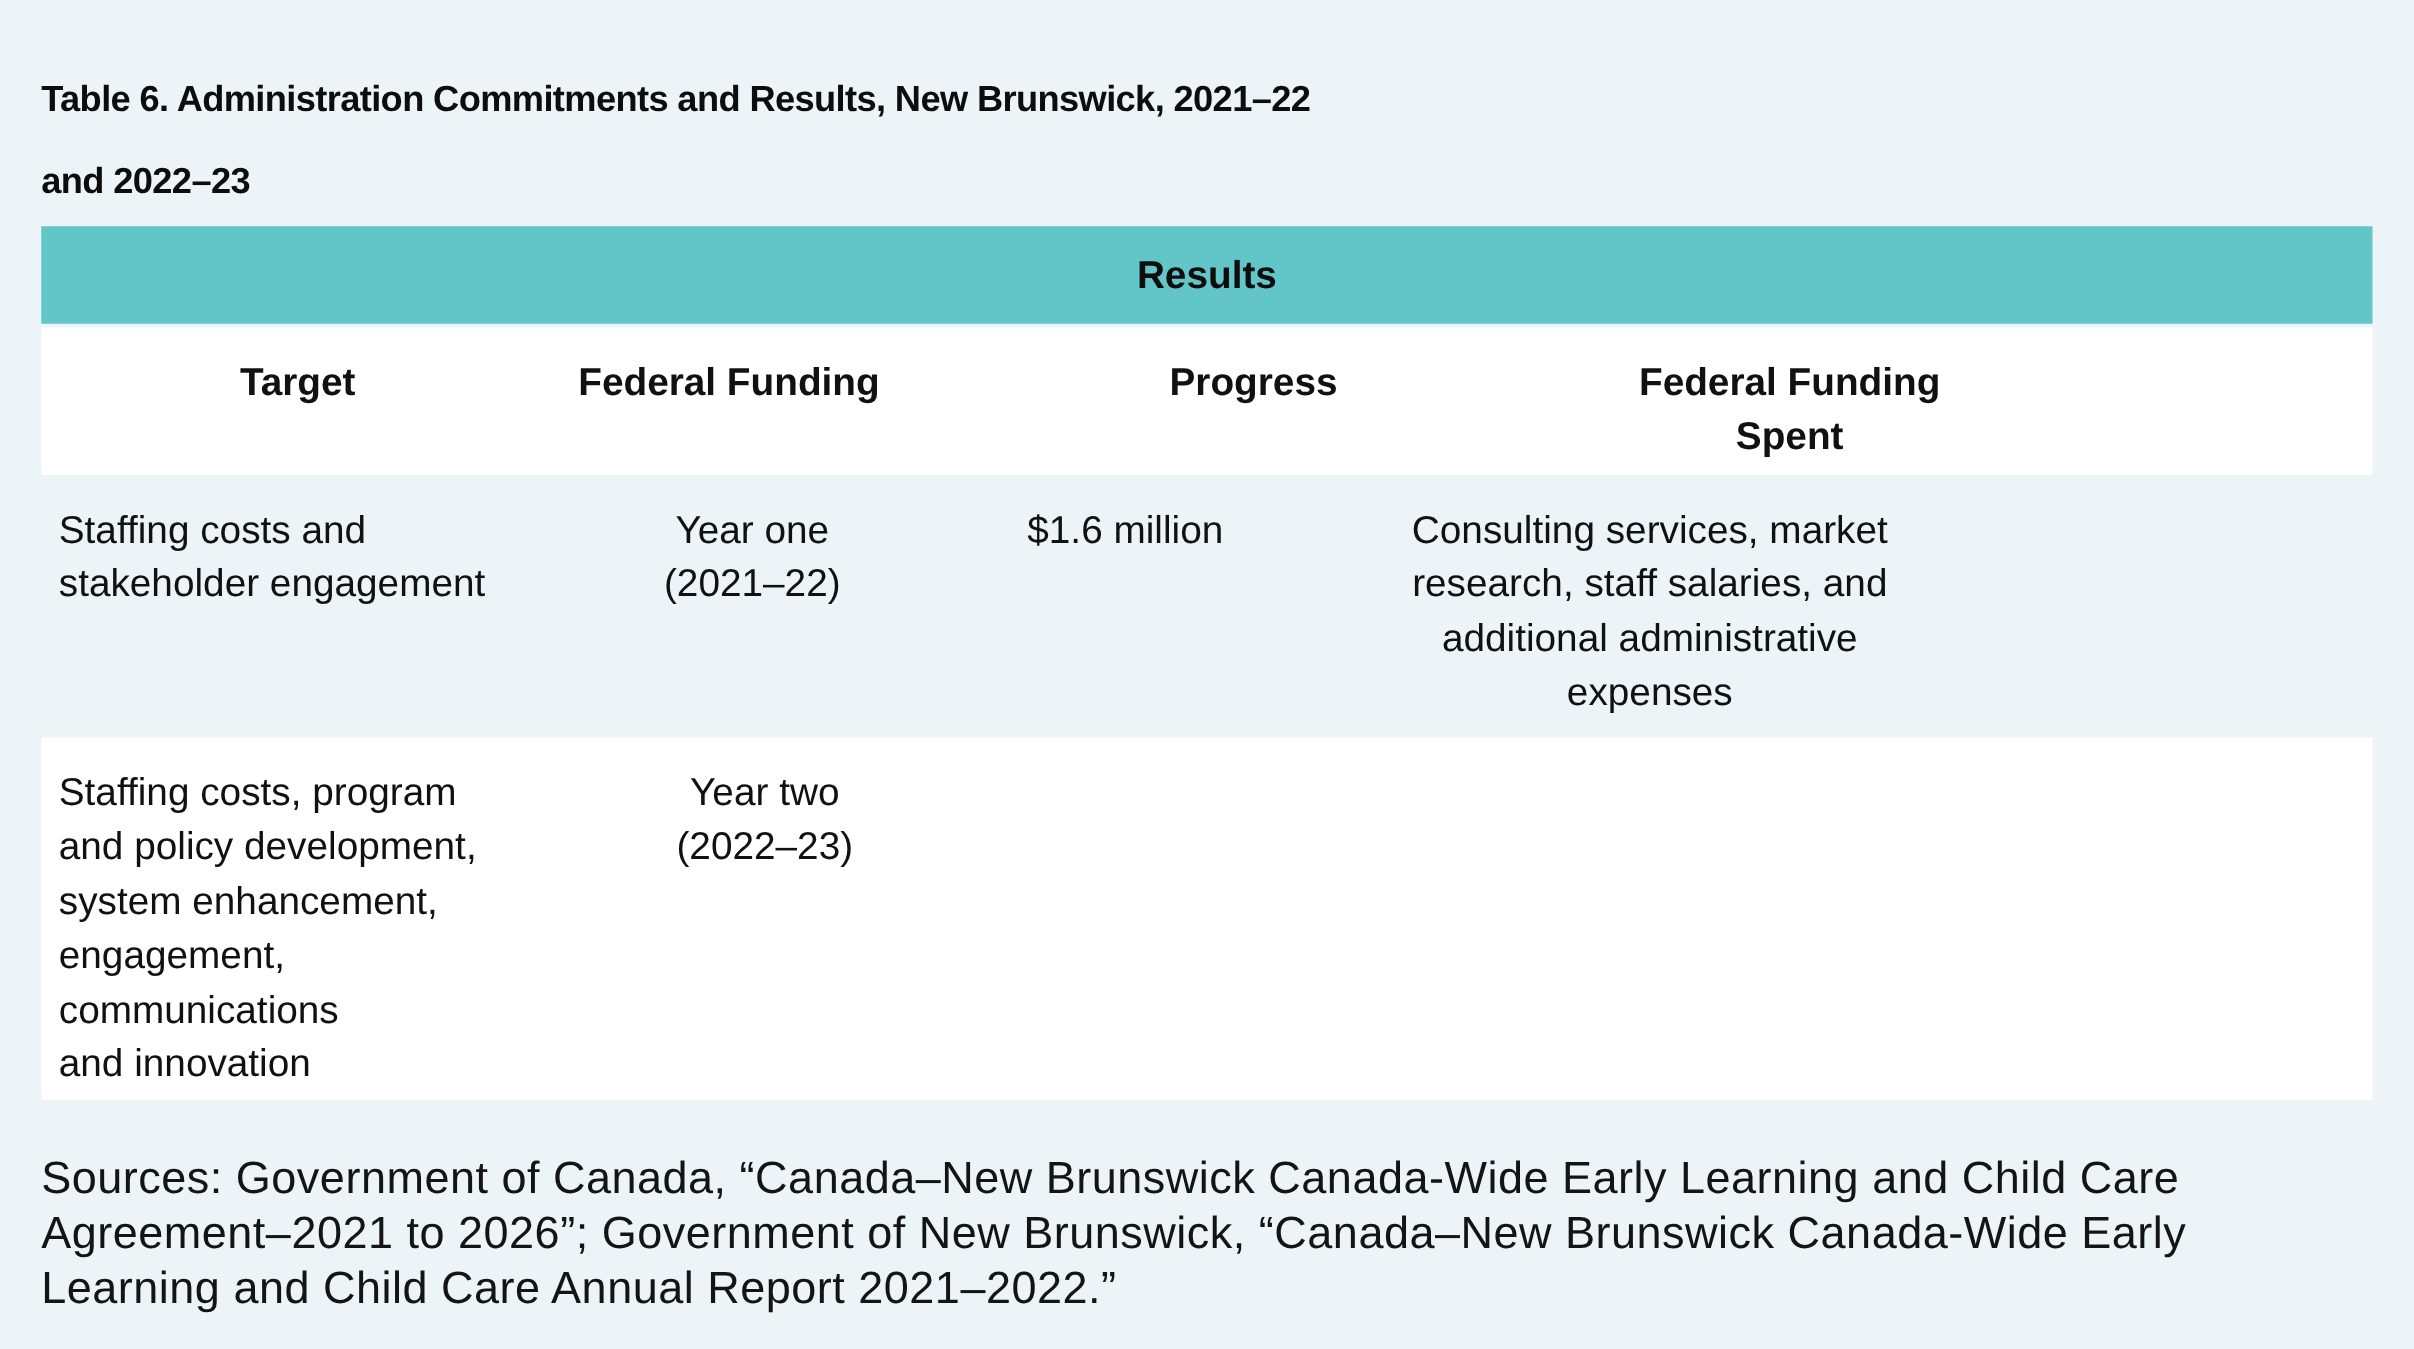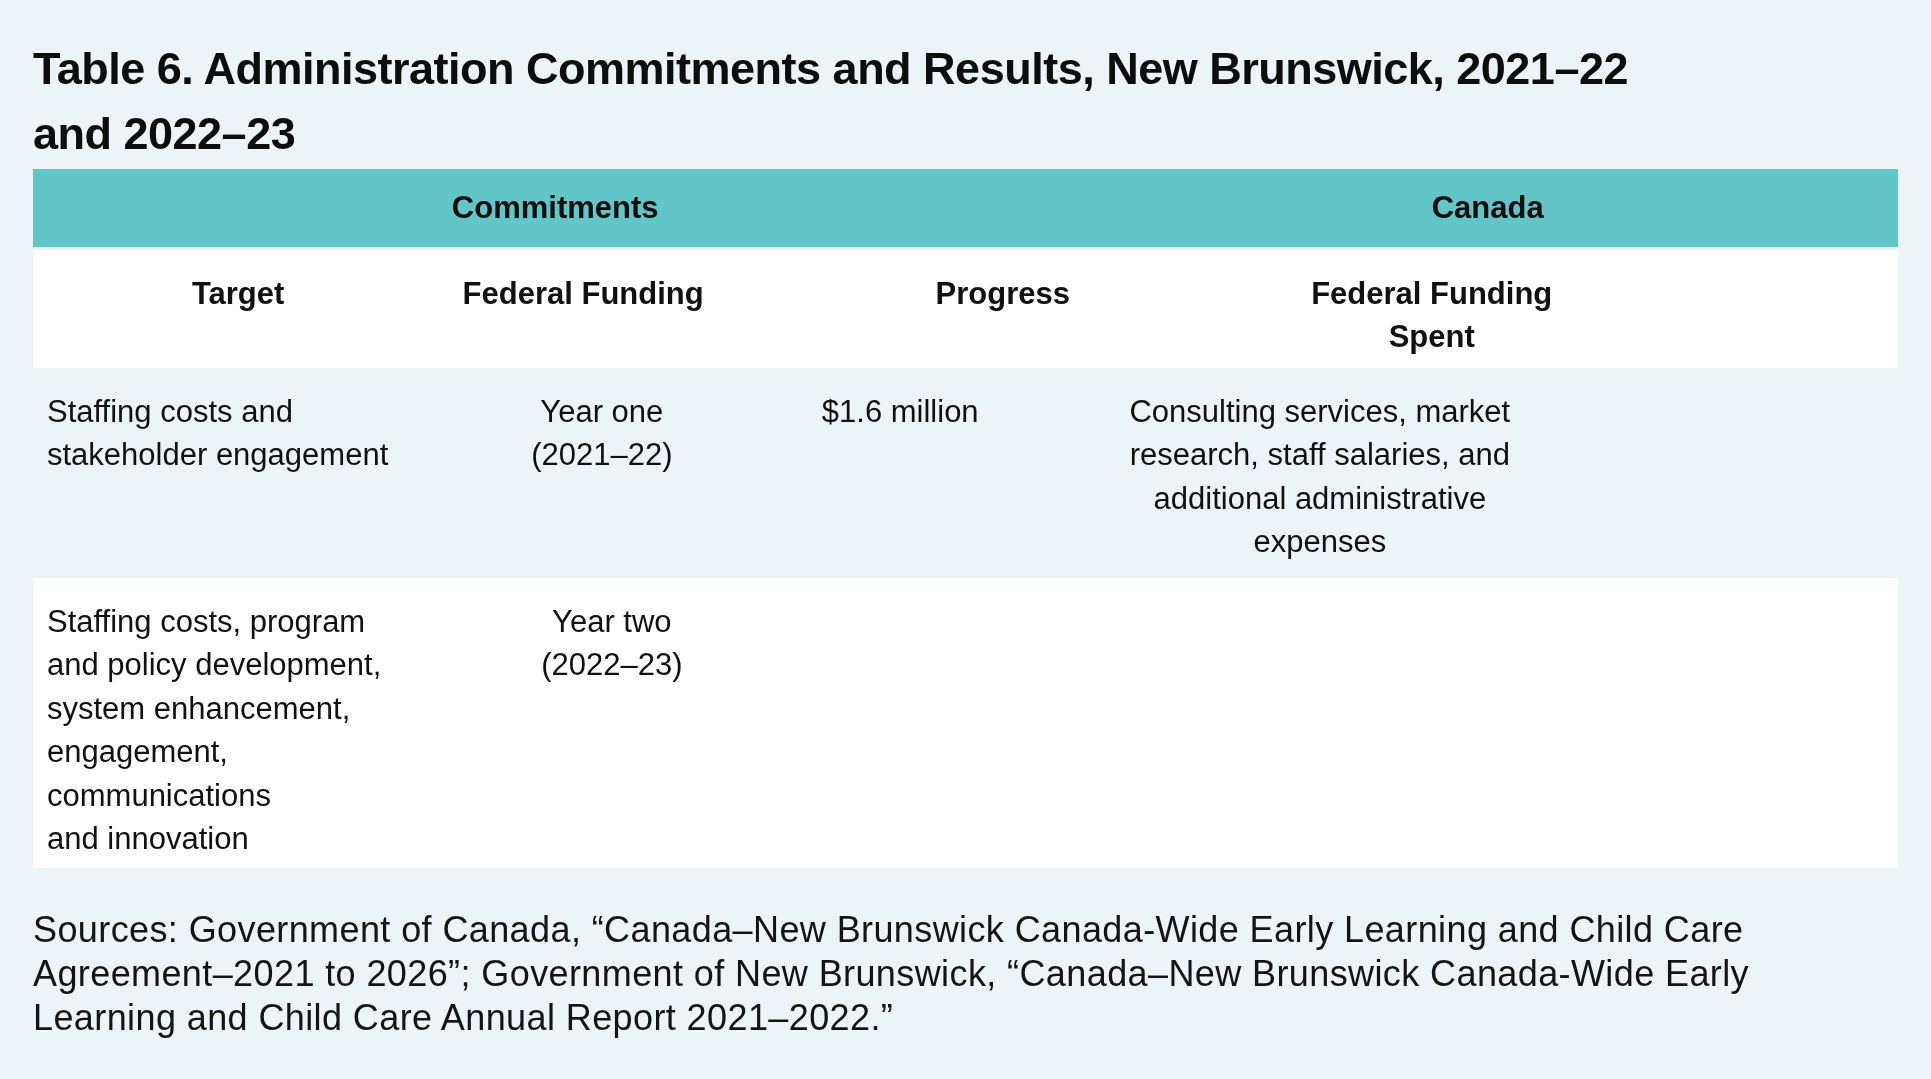--- a/index.html
+++ b/index.html
@@ -6,22 +6,22 @@
   html, body { width: 1931px; height: 1079px; }
   body {
     background: #ecf4f7;
     font-family: "Liberation Sans", sans-serif;
     color: #111111;
     overflow: hidden;
   }
   .page { padding: 0 33px; }
 
   .table-title {
-    margin-top: 36px;
-    font-size: 45px;
+    margin-top: 48px;
+    font-size: 29px;
     font-weight: 700;
     line-height: 65px;
     letter-spacing: -0.5px;
     color: #0d0d0d;
     white-space: pre-line;
   }
 
   .group-header-row {
     display: flex;
     margin-top: 3px;
@@ -73,22 +73,21 @@
 </style>
 </head>
 <body>
 
 <div class="page">
 
   <h2 class="table-title">Table 6. Administration Commitments and Results, New Brunswick, 2021–22
 and 2022–23</h2>
 
   <div class="group-header-row">
-    <div class="group-header-cell commitments">Commitments</div>
-    <div class="group-header-cell results">Canada</div>
+    <div class="group-header-cell results">Results</div>
   </div>
 
   <div class="trow header-row">
     <div class="cell c1">Target</div>
     <div class="cell c3">Federal Funding</div>
     <div class="cell c4">Progress</div>
     <div class="cell c5">Federal Funding
 Spent</div>
   </div>
 

